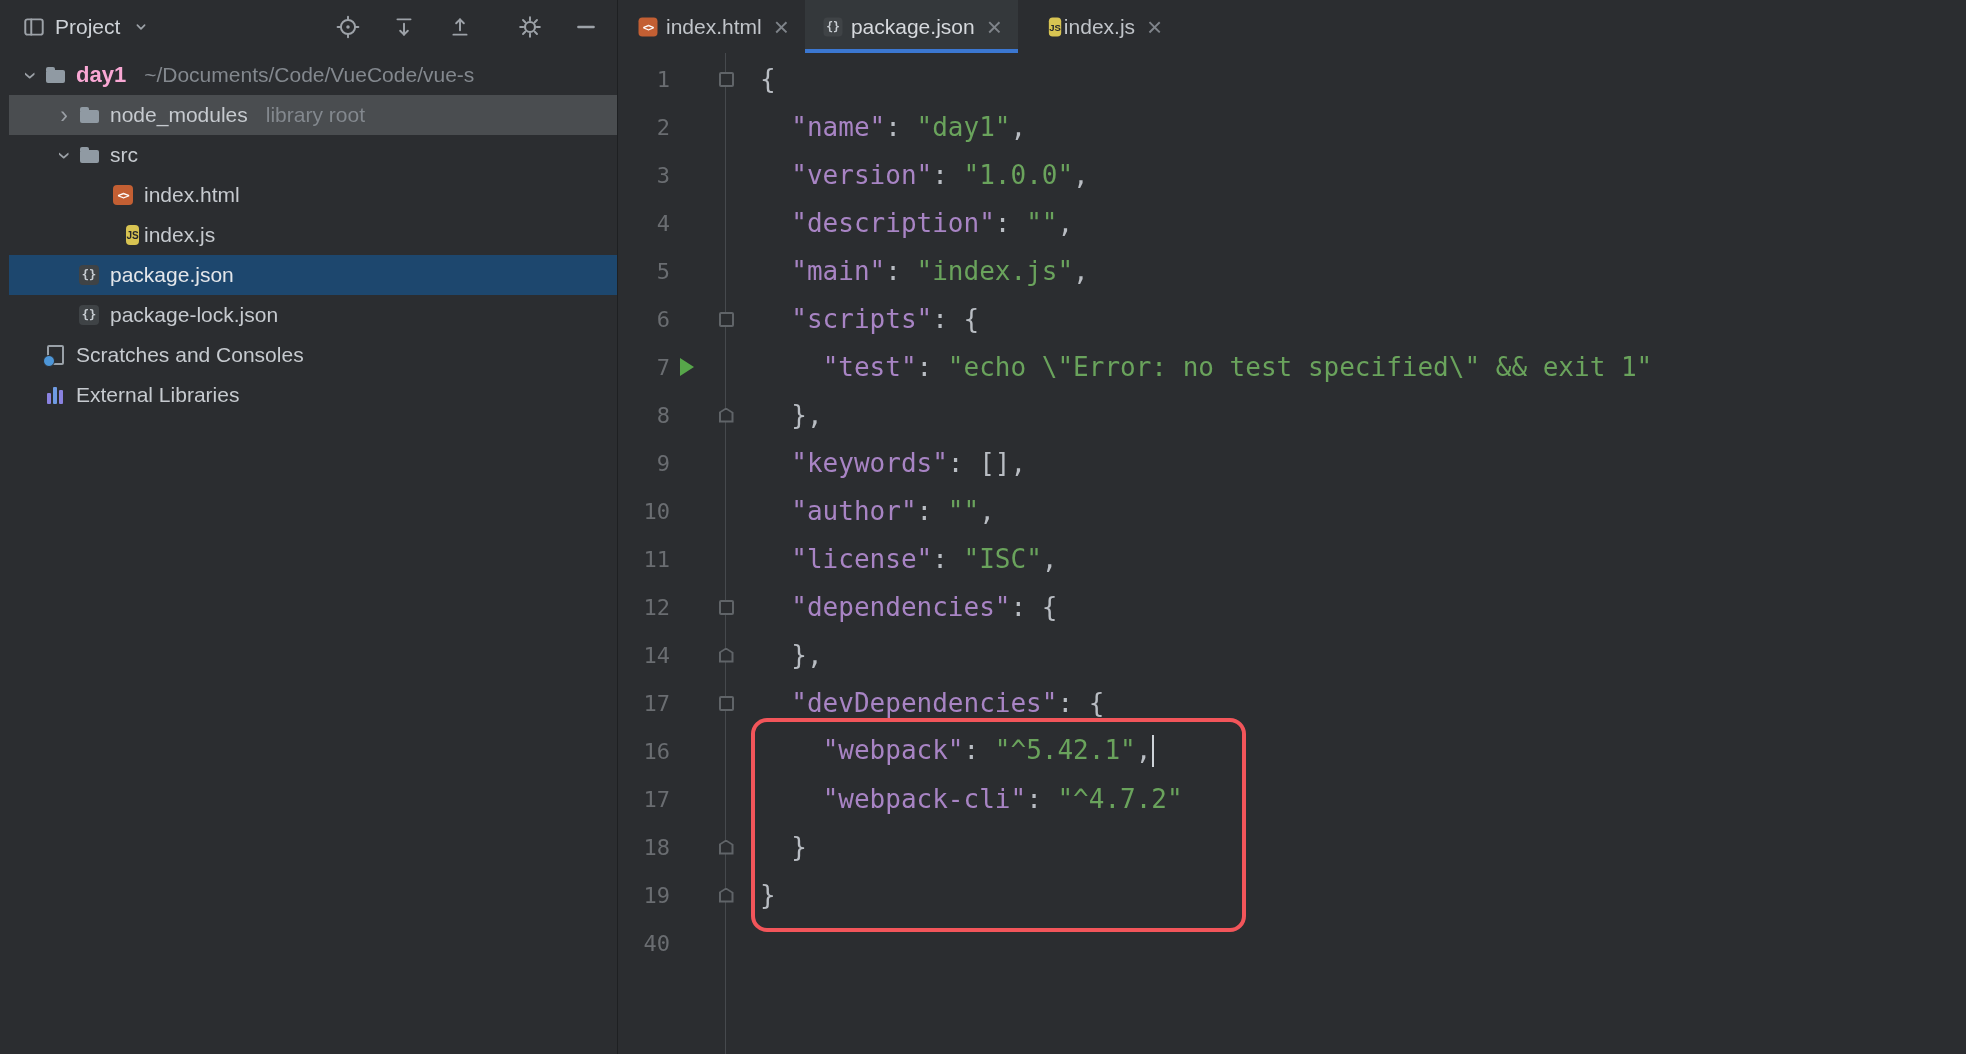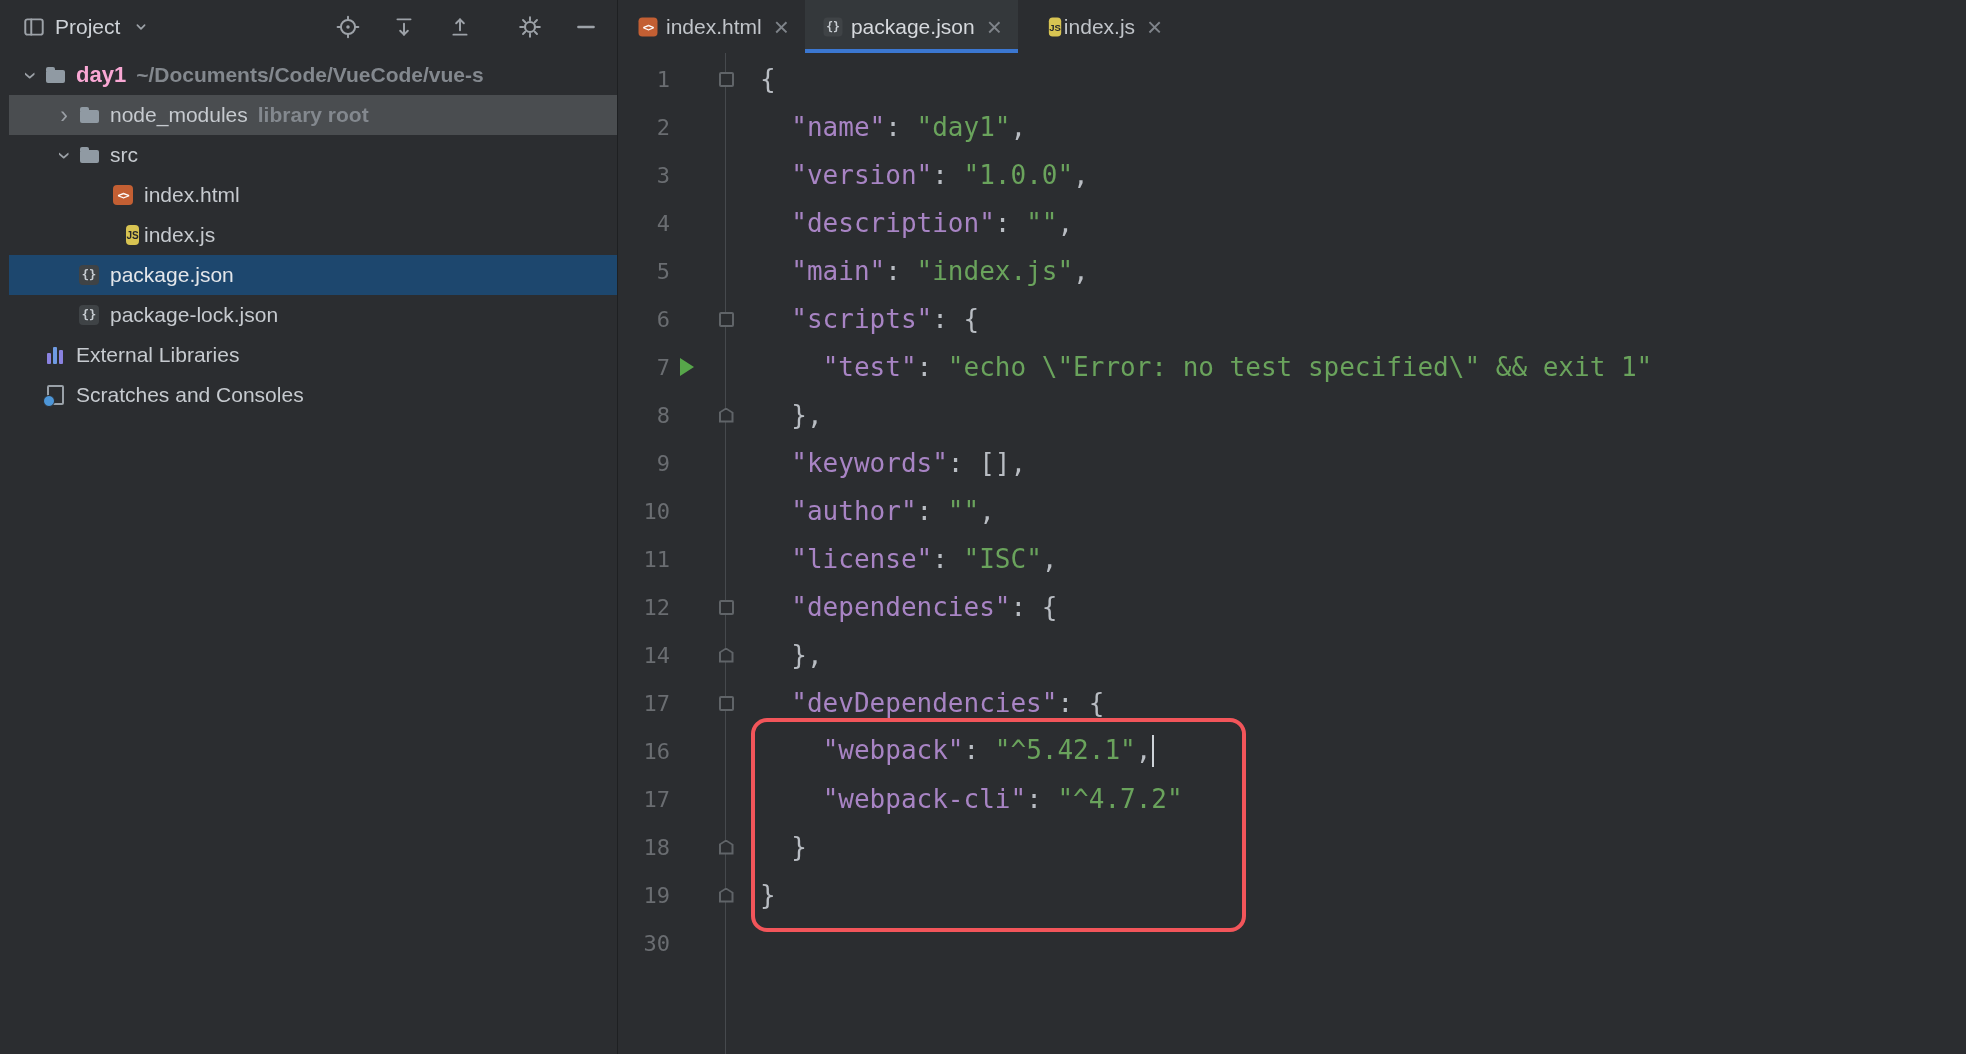--- a/index.html
+++ b/index.html
@@ -16,21 +16,21 @@
   svg.icon{stroke:#9da2a8;fill:none;stroke-width:1.8;stroke-linecap:round;stroke-linejoin:round;}
 
   .tree{flex:1;padding-top:2px;overflow:hidden;}
   .t-row{height:40px;display:flex;align-items:center;white-space:nowrap;overflow:hidden;font-size:21px;color:#c6cacf;}
   .t-row.hl{background:var(--row-highlight,#4a4d50);}
   .t-row.sel{background:var(--selection-blue,#1d476e);color:#e3e6ea;}
   .ind0{padding-left:8px;}.ind1{padding-left:42px;}.ind2{padding-left:76px;}
   .chev{width:26px;flex:none;display:inline-flex;justify-content:center;color:#9ba0a6;font-size:23px;line-height:1;}
   .chev.down{transform:rotate(90deg);}
   .t-label.bold{font-weight:700;color:#f9a8d4;font-size:22px;}
-  .t-suffix{color:var(--muted-text,#83888e);margin-left:10px;font-weight:bold;}
+  .t-suffix{color:var(--muted-text,#83888e);margin-left:18px;}
 
   
   .ico{width:24px;height:24px;flex:none;display:inline-flex;align-items:center;justify-content:center;margin-right:9px;position:relative;}
   .i-folder{display:block;width:19px;height:13px;background:#909aa3;border-radius:2px;position:relative;margin-top:3px;}
   .i-folder::before{content:"";position:absolute;top:-3px;left:0;width:9px;height:4px;background:#909aa3;border-radius:2px 2px 0 0;}
   .i-badge{width:20px;height:20px;border-radius:4px;display:flex;align-items:center;justify-content:center;font-weight:700;}
   .i-html{background:#c35f33;color:#fff;font:700 11px "DejaVu Sans Mono",monospace;letter-spacing:-1px;}
   .i-js{background:#d8c452;color:#26282b;font:700 10px "Liberation Sans",sans-serif;margin-left:19px;}
   .i-json{background:#3f4346;color:#c8cdd2;font:700 12px "DejaVu Sans Mono",monospace;}
   .i-lib{display:flex;align-items:flex-end;gap:2px;height:17px;}
@@ -179,34 +179,34 @@
         <div class="t-row ind1">
           <span class="chev"></span>
           <span class="ico">
             <span class="i-badge i-json">{}</span>
           </span>
           <span class="t-label">package-lock.json</span>
         </div>
         <div class="t-row ind0">
           <span class="chev"></span>
           <span class="ico">
+            <span class="i-scr"></span>
+          </span>
+          <span class="t-label">Scratches and Consoles</span>
+        </div>
+        <div class="t-row ind0">
+          <span class="chev"></span>
+          <span class="ico">
             <span class="i-lib">
               <span></span>
               <span></span>
               <span></span>
             </span>
           </span>
           <span class="t-label">External Libraries</span>
-        </div>
-        <div class="t-row ind0">
-          <span class="chev"></span>
-          <span class="ico">
-            <span class="i-scr"></span>
-          </span>
-          <span class="t-label">Scratches and Consoles</span>
         </div>
       </div>
   </aside>
 
   <main class="editor-pane">
     <div class="tab-bar" id="tabbar">
         <div class="tab">
           <span class="ico">
             <span class="i-badge i-html">&lt;&gt;</span>
           </span>
@@ -242,18 +242,18 @@
           <div class="cline"><span class="ln">9</span><span class="runcol"></span><span class="foldcol"></span><span class="codetext"><span class="tok-p">  </span><span class="tok-k">"keywords"</span><span class="tok-p">: </span><span class="tok-p">[],</span></span></div>
           <div class="cline"><span class="ln">10</span><span class="runcol"></span><span class="foldcol"></span><span class="codetext"><span class="tok-p">  </span><span class="tok-k">"author"</span><span class="tok-p">: </span><span class="tok-s">""</span><span class="tok-p">,</span></span></div>
           <div class="cline"><span class="ln">11</span><span class="runcol"></span><span class="foldcol"></span><span class="codetext"><span class="tok-p">  </span><span class="tok-k">"license"</span><span class="tok-p">: </span><span class="tok-s">"ISC"</span><span class="tok-p">,</span></span></div>
           <div class="cline"><span class="ln">12</span><span class="runcol"></span><span class="foldcol"><span class="fold-start"></span></span><span class="codetext"><span class="tok-p">  </span><span class="tok-k">"dependencies"</span><span class="tok-p">: {</span></span></div>
           <div class="cline"><span class="ln">14</span><span class="runcol"></span><span class="foldcol"><span class="fold-end"></span></span><span class="codetext"><span class="tok-p">  },</span></span></div>
           <div class="cline"><span class="ln">17</span><span class="runcol"></span><span class="foldcol"><span class="fold-start"></span></span><span class="codetext"><span class="tok-p">  </span><span class="tok-k">"devDependencies"</span><span class="tok-p">: {</span></span></div>
           <div class="cline"><span class="ln">16</span><span class="runcol"></span><span class="foldcol"></span><span class="codetext"><span class="tok-p">    </span><span class="tok-k">"webpack"</span><span class="tok-p">: </span><span class="tok-s">"^5.42.1"</span><span class="tok-p">,</span><span class="caret"></span></span></div>
           <div class="cline"><span class="ln">17</span><span class="runcol"></span><span class="foldcol"></span><span class="codetext"><span class="tok-p">    </span><span class="tok-k">"webpack-cli"</span><span class="tok-p">: </span><span class="tok-s">"^4.7.2"</span></span></div>
           <div class="cline"><span class="ln">18</span><span class="runcol"></span><span class="foldcol"><span class="fold-end"></span></span><span class="codetext"><span class="tok-p">  }</span></span></div>
           <div class="cline"><span class="ln">19</span><span class="runcol"></span><span class="foldcol"><span class="fold-end"></span></span><span class="codetext"><span class="tok-p">}</span></span></div>
-          <div class="cline"><span class="ln">30</span><span class="runcol"></span><span class="foldcol"></span><span class="codetext"></span></div>
+          <div class="cline"><span class="ln">40</span><span class="runcol"></span><span class="foldcol"></span><span class="codetext"></span></div>
         </div>
       <div class="annotation"></div>
     </div>
   </main>
 </div>
 
 </body></html>

